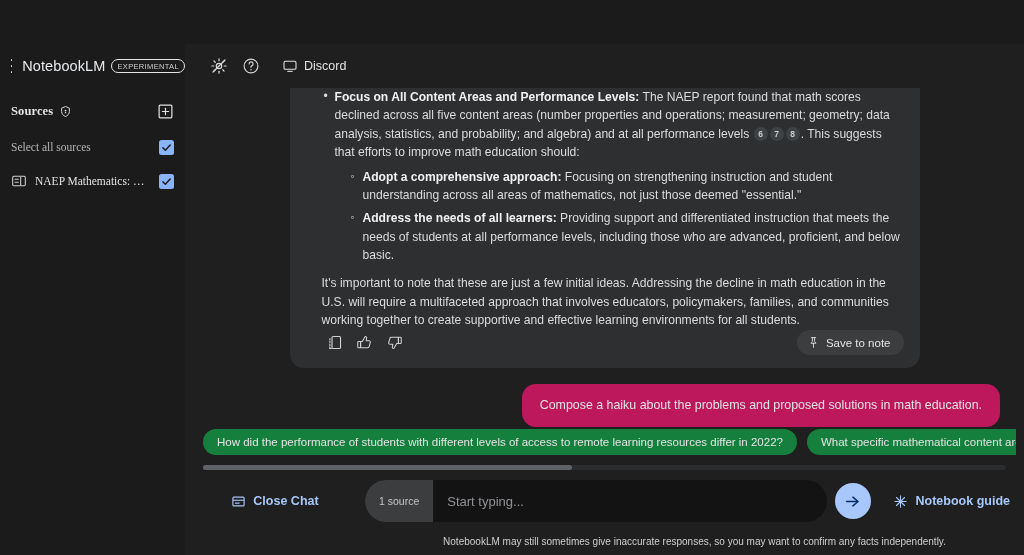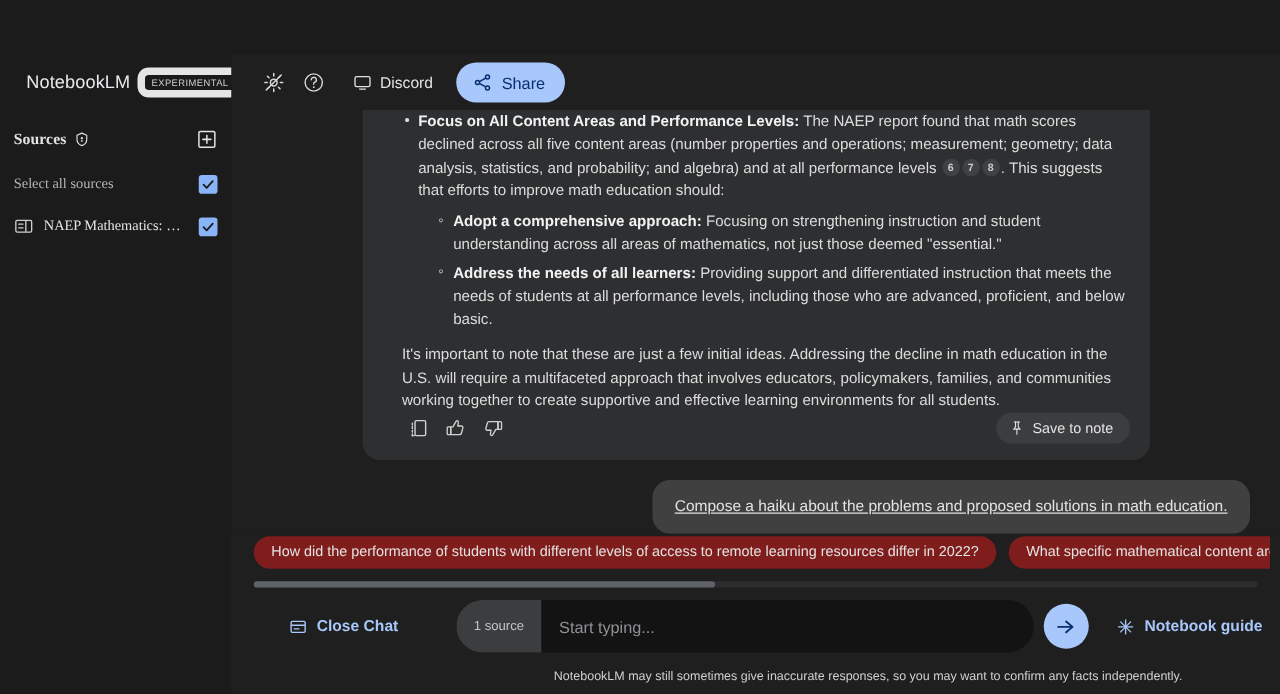--- a/index.html
+++ b/index.html
@@ -22,21 +22,21 @@
   .topbar-left {
     width: 185px; flex: 0 0 185px;
     display: flex; align-items: center; gap: 10px;
     padding-left: 11px; height: 44px;
   }
   .hamburger { width: 18px; height: 14px; display: flex; flex-direction: column; justify-content: space-between; cursor: pointer; }
   .hamburger span { display: block; height: 1.6px; background: #e3e3e3; border-radius: 1px; }
   .brand { font-size: 14.5px; letter-spacing: .1px; color: #e8eaed; font-weight: 400; }
   .exp-badge {
     display: inline-block; font-size: 7.5px; letter-spacing: .35px;
-    border: 6px solid #e5e5e5; border-radius: 9px; padding: 2px 5px 1.5px;
+    border: 1px solid #e5e5e5; border-radius: 9px; padding: 2px 5px 1.5px;
     color: #cfcfcf; margin-left: 6px; vertical-align: 2px; white-space: nowrap;
   }
   .topbar-right {
     flex: 1; display: flex; align-items: center; height: 44px;
     background: #1f1f1f; padding-left: 16px; padding-right: 12px;
   }
   .nb-title { font-size: 15px; color: #e3e3e3; flex: 1; }
   .icon-btn {
     width: 28px; height: 28px; display: flex; align-items: center; justify-content: center;
     border-radius: 50%; cursor: pointer; color: #d8d8d8; margin-left: 4px;
@@ -95,25 +95,24 @@
     padding: 0 24px;
   }
 
   .msg-assistant {
     background: #2d2f31; border-radius: 14px;
     margin: 0 auto; max-width: 630px; width: 630px;
     padding: 14px 16px 12px 16px; position: relative;
   }
   .msg-assistant.first { border-radius: 0 0 14px 14px; margin-top: 0; padding-top: 0; padding-left: 32px; }
   .msg-user {
-    background: #404040; border-radius: 14px;
+    background: #be185d; border-radius: 14px;
     max-width: 640px; margin-left: auto; margin-right: 0;
     padding: 13px 18px; font-size: 12.4px; color: #e3e3e3; line-height: 1.45;
     width: fit-content;
-    text-decoration: underline;
   }
 
   .m-text { font-size: 12.1px; line-height: 1.52; color: #dcdcdc; }
   .m-text b { color: #f1f1f1; font-weight: 700; }
   ul.bul { list-style: none; margin: 0; padding: 0; }
   ul.bul > li { position: relative; padding-left: 13px; }
   ul.bul > li::before {
     content: "•"; position: absolute; left: 2px; top: -1px; color: #dcdcdc; font-size: 12px;
   }
   ul.sub { list-style: none; margin: 6px 0 0 0; padding-left: 18px; }
@@ -143,21 +142,21 @@
   }
 
   
   .bottom { flex: 0 0 auto; background: #1f1f1f; padding: 0 0 0 0; }
   .sugg-wrap { position: relative; padding: 0 8px; }
   .sugg-row {
     display: flex; gap: 10px; padding: 0 0 0 10px; overflow: hidden;
     height: 30px; align-items: center;
   }
   .sugg-chip {
-    background: #7f1d1d; border-radius: 15px; padding: 7px 14px;
+    background: #15803d; border-radius: 15px; padding: 7px 14px;
     font-size: 11.5px; color: #e3e3e3; white-space: nowrap; cursor: pointer; flex: 0 0 auto;
   }
   .sugg-scroll-track {
     height: 5px; margin: 8px 10px 0 10px; background: #2b2c2e; border-radius: 3px; position: relative;
   }
   .sugg-scroll-thumb {
     position: absolute; left: 0; top: 0; height: 5px; width: 46%;
     background: #5f6368; border-radius: 3px; cursor: pointer;
   }
 
@@ -245,32 +244,20 @@
       <div class="discord-btn">
         <span style="display:flex;">
           <svg width="16" height="16" viewBox="0 0 24 24" fill="none" stroke="currentColor" stroke-width="1.6" stroke-linejoin="round">
             <rect x="3" y="5" width="18" height="12" rx="2"></rect>
             <path d="M8 20h8"></path>
           </svg>
         </span>
         <span>Discord</span>
       </div>
 
-      <div class="share-btn">
-        <span style="display:flex;">
-          <svg width="16" height="16" viewBox="0 0 24 24" fill="none" stroke="#062e6f" stroke-width="1.8">
-            <circle cx="18" cy="5.5" r="2.4"></circle>
-            <circle cx="6" cy="12" r="2.4"></circle>
-            <circle cx="18" cy="18.5" r="2.4"></circle>
-            <line x1="8.2" y1="10.9" x2="15.9" y2="6.7"></line>
-            <line x1="8.2" y1="13.1" x2="15.9" y2="17.3"></line>
-          </svg>
-        </span>
-        <span>Share</span>
-      </div>
     </div>
   </div>
 
   <div class="body-row">
 
     <div class="sidebar">
       <div class="sources-head">
         <span class="sources-title">Sources</span>
         <span class="sources-title-icon">
           <svg width="13" height="13" viewBox="0 0 24 24" fill="none" stroke="#e3e3e3" stroke-width="1.7" stroke-linejoin="round">

